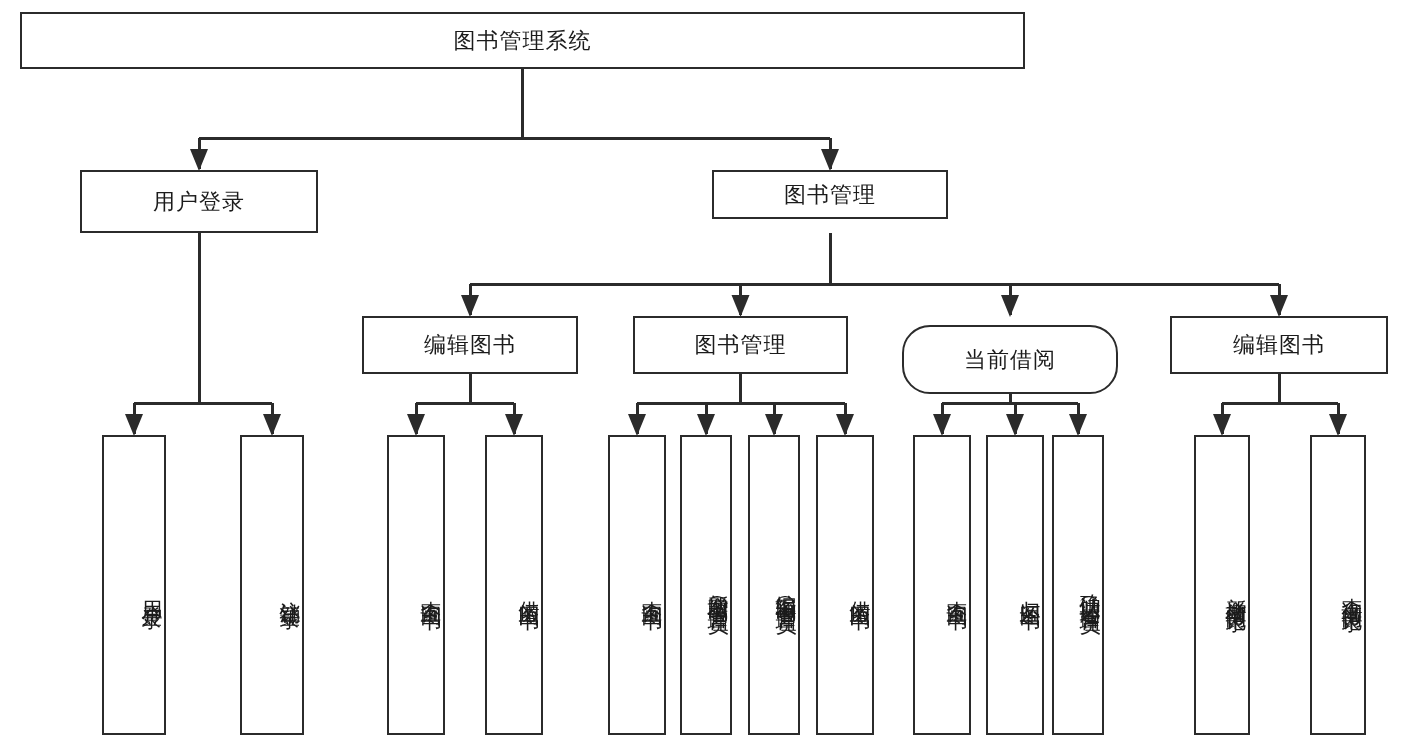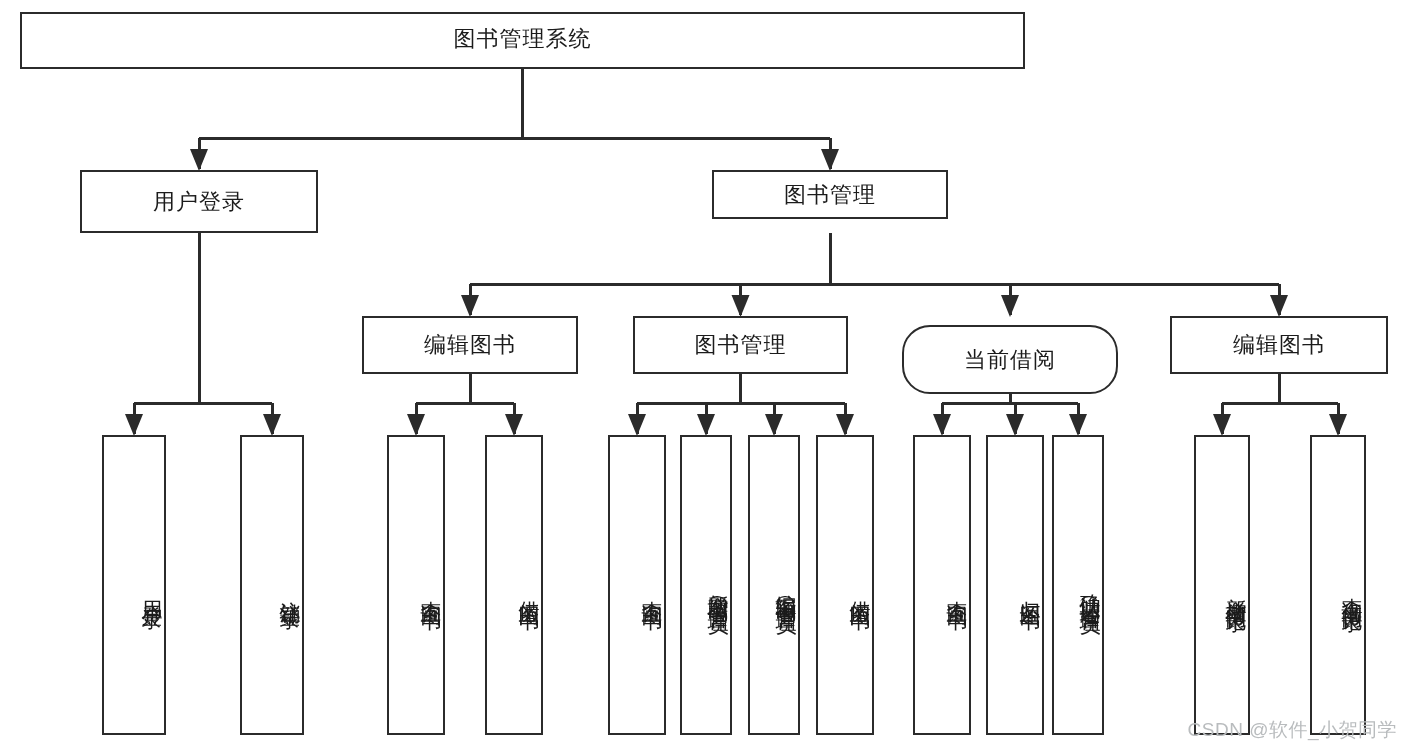--- a/index.html
+++ b/index.html
@@ -123,21 +123,21 @@
       <line x1="1078" y1="403" x2="1078" y2="434" stroke="#2b2b2b" stroke-width="3" shape-rendering="crispEdges"></line>
       <polygon points="1069,414 1087,414 1078,436" fill="#2b2b2b"></polygon>
       <line x1="1279" y1="374" x2="1279" y2="403" stroke="#2b2b2b" stroke-width="3" shape-rendering="crispEdges"></line>
       <line x1="1222" y1="403" x2="1338" y2="403" stroke="#2b2b2b" stroke-width="3" shape-rendering="crispEdges"></line>
       <line x1="1222" y1="403" x2="1222" y2="434" stroke="#2b2b2b" stroke-width="3" shape-rendering="crispEdges"></line>
       <polygon points="1213,414 1231,414 1222,436" fill="#2b2b2b"></polygon>
       <line x1="1338" y1="403" x2="1338" y2="434" stroke="#2b2b2b" stroke-width="3" shape-rendering="crispEdges"></line>
       <polygon points="1329,414 1347,414 1338,436" fill="#2b2b2b"></polygon>
     </svg>
   <div id="node-layer">
-      <div class="node horizontal" style="left: 20px; top: 12px; width: 1005px; height: 57px; font-family: Liberation Mono, monospace;">
+      <div class="node horizontal" style="left: 20px; top: 12px; width: 1005px; height: 57px;">
         <span class="node-label">图书管理系统</span>
       </div>
       <div class="node horizontal" style="left: 80px; top: 170px; width: 238px; height: 63px;">
         <span class="node-label">用户登录</span>
       </div>
       <div class="node horizontal" style="left: 712px; top: 170px; width: 236px; height: 49px;">
         <span class="node-label">图书管理</span>
       </div>
       <div class="node horizontal" style="left: 362px; top: 316px; width: 216px; height: 58px;">
         <span class="node-label">编辑图书</span>
@@ -184,14 +184,13 @@
       <div class="node vertical" style="left: 1052px; top: 435px; width: 52px; height: 300px;">
         <span class="node-label">确认归还（管理员）</span>
       </div>
       <div class="node vertical" style="left: 1194px; top: 435px; width: 56px; height: 300px;">
         <span class="node-label">新增借阅记录</span>
       </div>
       <div class="node vertical" style="left: 1310px; top: 435px; width: 56px; height: 300px;">
         <span class="node-label">查询借阅记录</span>
       </div>
     </div>
-  <div id="watermark">CSDN @软件_小贺同学</div>
 </div>
 
 </body></html>

